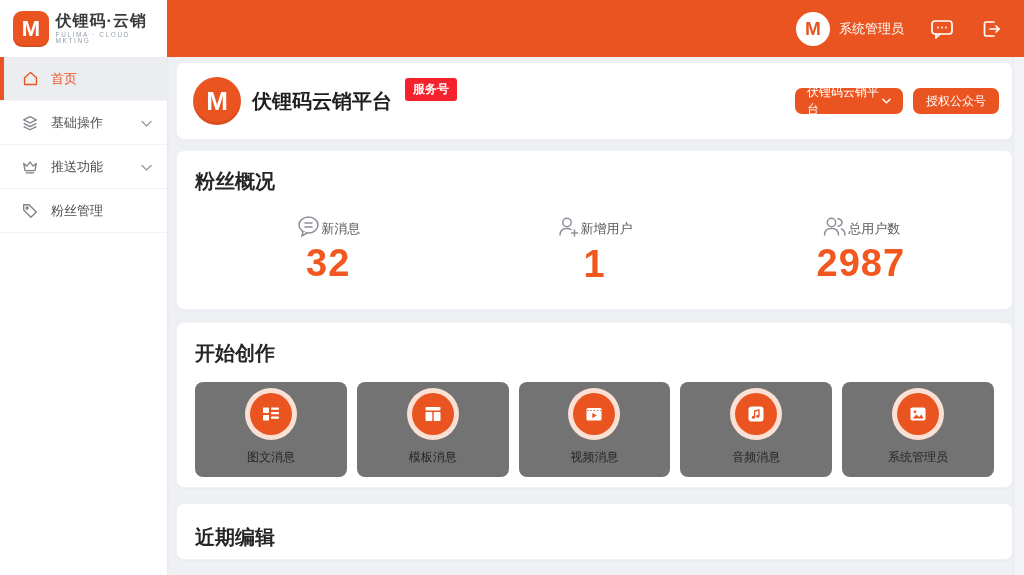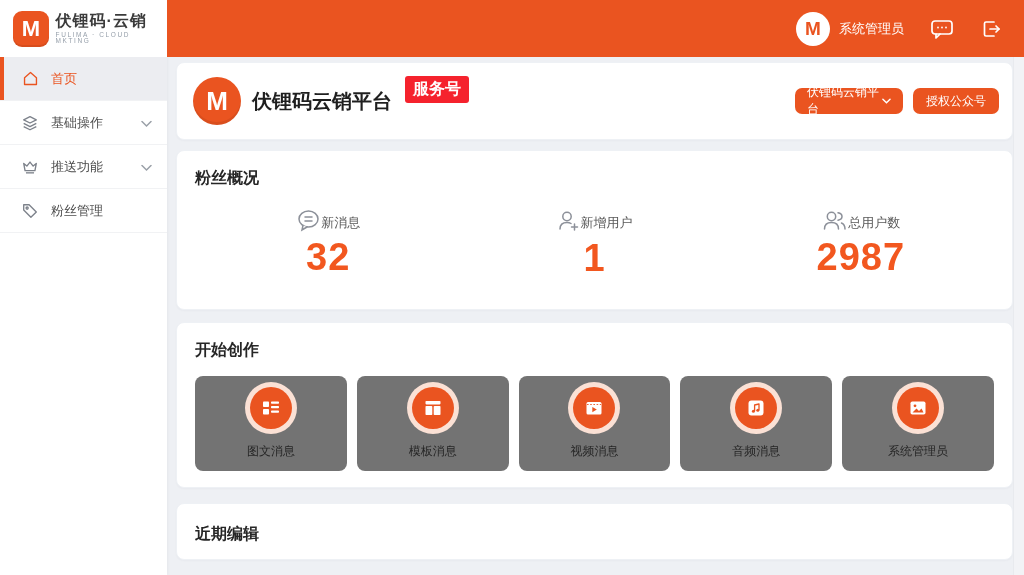--- a/index.html
+++ b/index.html
@@ -30,29 +30,29 @@
   .side-item.active::before { content:""; position:absolute; left:0; top:0; bottom:0; width:4px; background:#EA5420; }
 
   
   .scroll-strip { position:absolute; top:57px; right:0; width:11px; bottom:0; background:#f2f3f6; border-left:1px solid #e8eaee; z-index:3; }
   .card { position:absolute; left:176px; width:837px; background:#fff; border:1px solid #eef1f5; border-radius:8px; box-shadow:0 1px 2px rgba(20,30,60,.03); }
 
   
   .card-profile { top:62px; height:78px; display:flex; align-items:center; padding:0 13px 0 16px; }
   .p-avatar { width:48px; height:48px; border-radius:50%; background:#EA5420; color:#fff; display:flex; align-items:center; justify-content:center; font-weight:bold; font-size:26px; flex:0 0 auto; box-shadow:inset 0 -3px 0 rgba(0,0,0,.07); }
   .p-title { font-size:20px; font-weight:bold; color:#1f1f1f; margin-left:11px; }
-  .p-badge { background:#F5222D; color:#fff; font-size:16px; padding:3px 8px; border-radius:3px; margin-left:13px; position:relative; top:-12px; font-weight:bold; }
+  .p-badge { background:#F5222D; color:#fff; font-size:12px; padding:3px 8px; border-radius:3px; margin-left:13px; position:relative; top:-12px; font-weight:bold; }
   .p-controls { margin-left:auto; display:flex; gap:10px; align-items:center; }
   .p-select, .p-btn { background:#EA5420; color:#fff; font-size:12px; height:26px; border:none; border-radius:7px; display:flex; align-items:center; padding:0 12px; cursor:pointer; font-family:inherit; }
   .p-select { width:108px; justify-content:space-between; }
   .p-btn { width:86px; justify-content:center; }
 
   
   .card-overview { top:150px; height:160px; padding:17px 18px; }
-  .sec-title { font-size:16px; font-weight:bold; color:#262626; }
+  .sec-title { font-size:20px; font-weight:bold; color:#262626; }
   .stats-row { display:flex; margin-top:20px; }
   .stat { flex:1; display:flex; flex-direction:column; align-items:center; }
   .stat-head { display:flex; align-items:center; gap:0; }
   .stat-label { font-size:13px; color:#595959; }
   .stat-value { font-size:38px; font-weight:bold; color:#F2571F; letter-spacing:1px; }
 
   
   .card-create { top:322px; height:166px; padding:17px 18px; }
   .create-grid { display:flex; gap:10px; margin-top:15px; }
   .create-item { flex:1; height:95px; background:#737373; border-radius:8px; display:flex; flex-direction:column; align-items:center; justify-content:center; cursor:pointer; }

